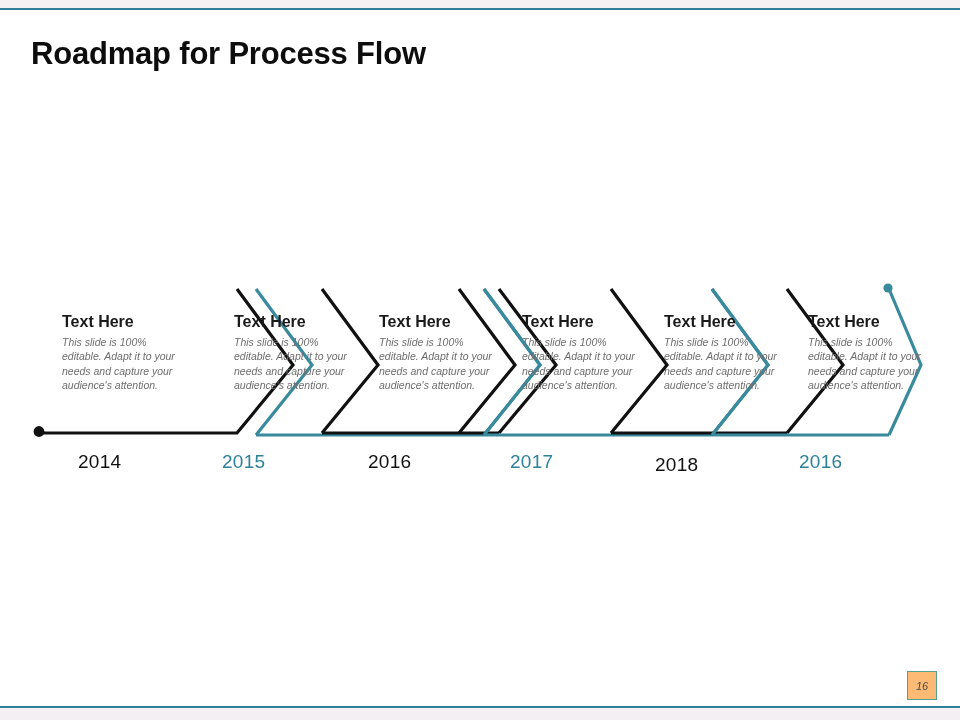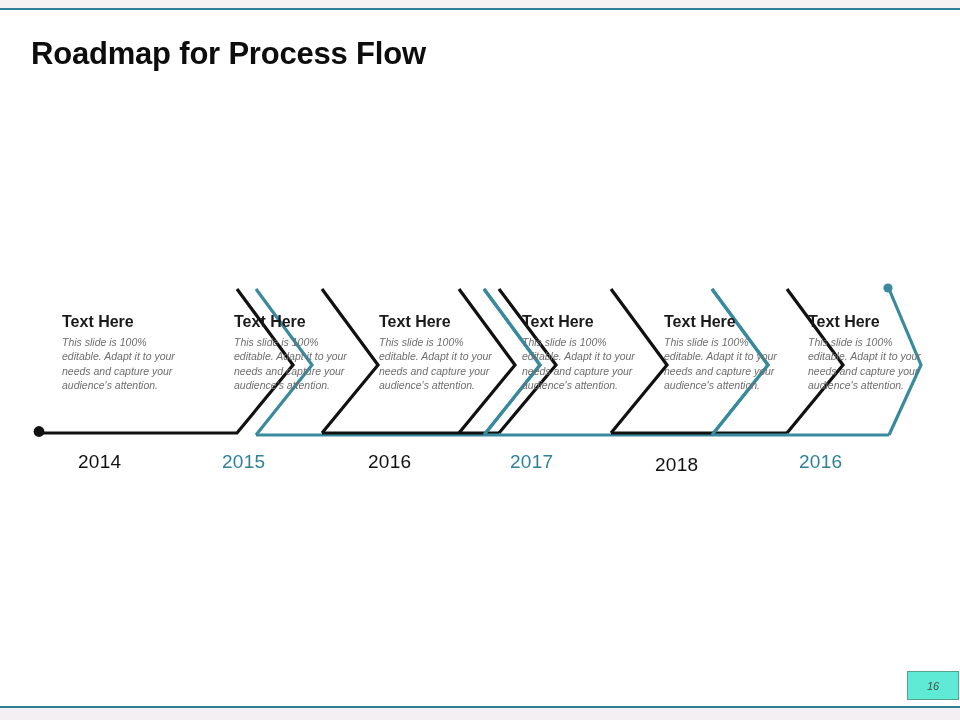--- a/index.html
+++ b/index.html
@@ -102,24 +102,24 @@
     white-space: nowrap;
   }
   .year.dark  { color: #111111; }
   .year.teal  { color: #2e8198; }
 
   
   .pagenum {
     position: absolute;
     left: 907px;
     top: 671px;
-    width: 52px;
+    width: 30px;
     height: 29px;
     border: 1px solid #58a08e;
-    background: #5eead4;
+    background: #fdba74;
     display: flex;
     align-items: center;
     justify-content: center;
     font-size: 11px;
     color: #4a4a4a;
     box-sizing: border-box;
     font-style: italic;
   }
 </style>
 </head>

